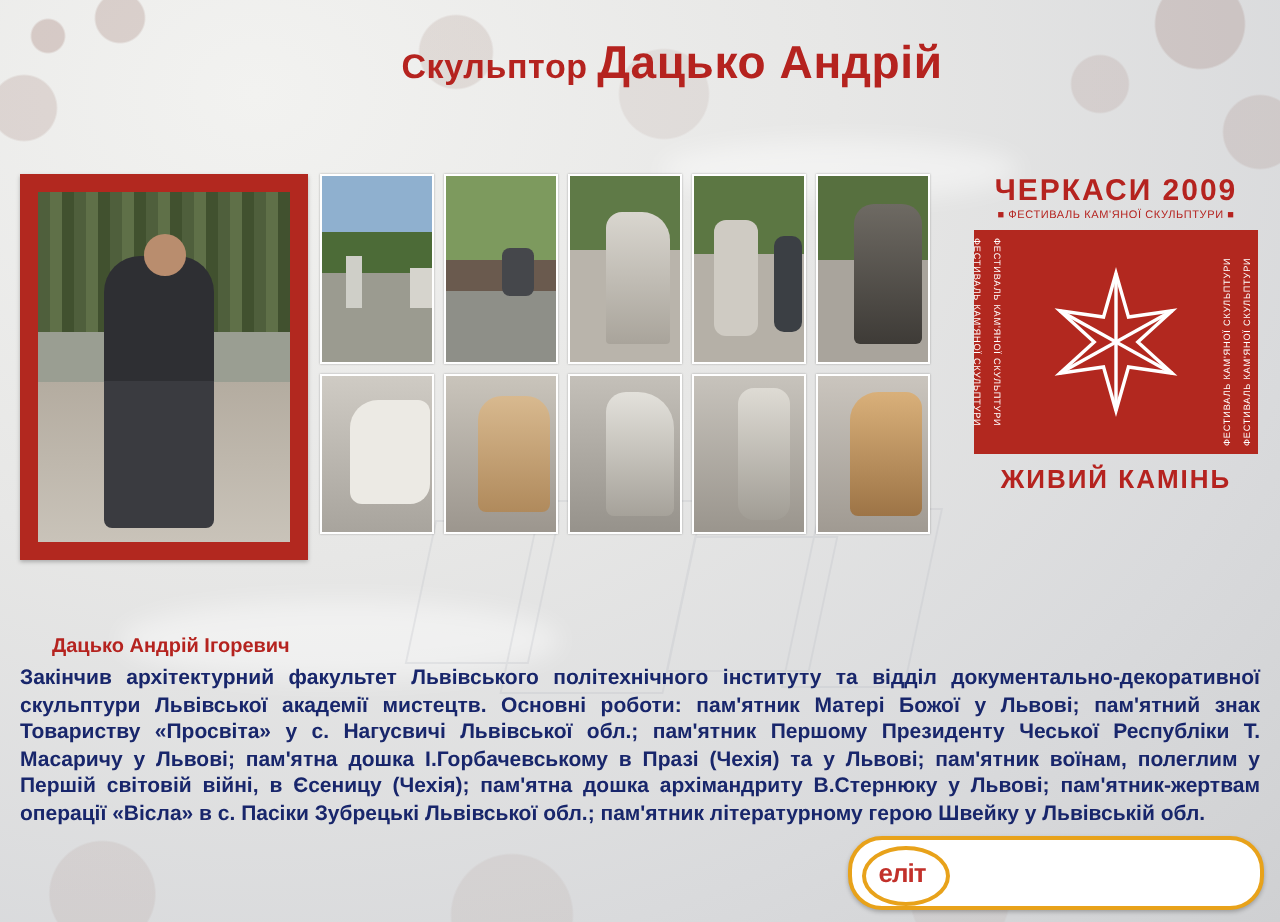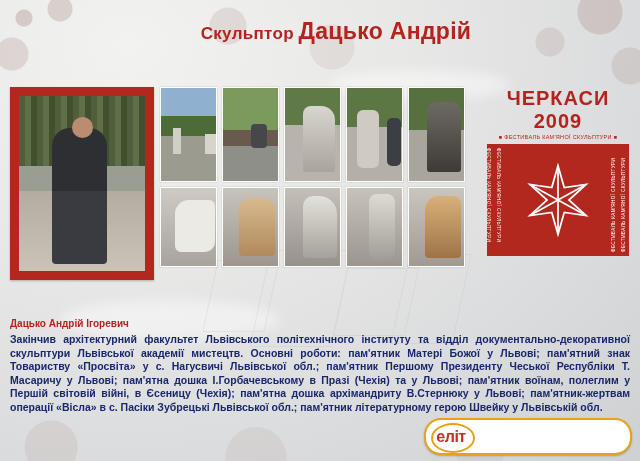--- a/index.html
+++ b/index.html
@@ -66,41 +66,41 @@
 
   
   .grid{position:absolute;left:160px;top:87px;width:305px;}
   .grid .row{display:flex;gap:5px;margin-bottom:5px;}
   .cell{width:70px;height:93px;border:1px solid #ffffff;box-shadow:0 0 1px rgba(0,0,0,.3);overflow:hidden;position:relative;}
   .cell.sq{height:78px;}
   .sky{position:absolute;inset:0;}
 
   
   .emblem{position:absolute;left:487px;top:87px;width:142px;}
-  .em-title{color:#b5231f;font-weight:bold;font-size:20px;letter-spacing:1px;text-align:center;}
+  .em-title{color:#b5231f;font-weight:bold;font-size:15px;letter-spacing:1px;text-align:center;}
   .em-sub{color:#b5231f;font-size:5.5px;text-align:center;letter-spacing:.3px;margin-top:1px;}
   .em-box{position:relative;margin-top:4px;width:142px;height:112px;background:#b2281f;}
   .em-star{position:absolute;left:50%;top:50%;transform:translate(-50%,-50%);width:78px;height:78px;}
   .vert{position:absolute;color:#fff;font-size:4.6px;letter-spacing:.4px;white-space:nowrap;
         transform-origin:left top;}
   .em-foot{color:#b5231f;font-weight:bold;font-size:13px;text-align:center;letter-spacing:1px;margin-top:5px;}
 
   
   .bodytext{position:absolute;left:10px;top:318px;width:620px;color:#1b2a6b;}
-  .bodytext h3{margin:0 0 4px 0;font-size:10px;color:#b5231f;font-weight:bold;}
+  .bodytext h3{margin:0 0 4px 16px;font-size:10px;color:#b5231f;font-weight:bold;}
   .bodytext p{margin:0;font-size:10.5px;line-height:13.6px;font-weight:bold;color:#18266b;text-align:justify;}
 
   
   .urlbadge{position:absolute;right:8px;bottom:6px;width:204px;height:33px;
     background:#fff;border:2px solid #e8a21a;border-radius:17px;display:flex;align-items:center;
     box-shadow:0 1px 2px rgba(0,0,0,.25);}
   .urlbadge .logo{width:46px;height:29px;margin-left:2px;border-radius:15px;background:#fff;
     display:flex;align-items:center;justify-content:center;position:relative;}
   .urlbadge .logo .ring{position:absolute;left:3px;top:1px;width:40px;height:26px;border:2px solid #e8a21a;border-radius:50%;}
-  .urlbadge .logo .txt{font-size:16px;font-weight:bold;color:#c2302a;letter-spacing:-.5px;z-index:2;}
+  .urlbadge .logo .txt{font-size:13px;font-weight:bold;color:#c2302a;letter-spacing:-.5px;z-index:2;}
   .urlbadge .url{font-size:14px;color:#2b2b2b;margin-left:5px;font-family:"Liberation Sans",sans-serif;}
 </style>
 </head>
 <body>
 
 <div class="poster">
 
   <div class="tex">
     <span style="left:60px;top:300px;width:220px;height:40px;"></span>
     <span style="left:330px;top:70px;width:180px;height:30px;"></span>
@@ -195,20 +195,21 @@
           <line x1="50" y1="6" x2="50" y2="94"></line>
           <line x1="14" y1="30" x2="86" y2="70"></line>
           <line x1="14" y1="70" x2="86" y2="30"></line>
         </g>
       </svg>
       <div class="vert" style="left:4px;top:4px;transform:rotate(90deg);">ФЕСТИВАЛЬ КАМ'ЯНОЇ СКУЛЬПТУРИ</div>
       <div class="vert" style="left:14px;top:4px;transform:rotate(90deg);">ФЕСТИВАЛЬ КАМ'ЯНОЇ СКУЛЬПТУРИ</div>
       <div class="vert" style="left:124px;top:108px;transform:rotate(-90deg);">ФЕСТИВАЛЬ КАМ'ЯНОЇ СКУЛЬПТУРИ</div>
       <div class="vert" style="left:134px;top:108px;transform:rotate(-90deg);">ФЕСТИВАЛЬ КАМ'ЯНОЇ СКУЛЬПТУРИ</div>
     </div>
+    <div class="em-foot">ЖИВИЙ КАМІНЬ</div>
   </div>
 
   <div class="bodytext">
     <h3>Дацько Андрій Ігоревич</h3>
     <p>Закінчив архітектурний факультет Львівського політехнічного інституту та відділ документально-декоративної скульптури Львівської академії мистецтв. Основні роботи: пам'ятник Матері Божої у Львові; пам'ятний знак Товариству «Просвіта» у с. Нагусвичі Львівської обл.; пам'ятник Першому Президенту Чеської Республіки Т. Масаричу у Львові; пам'ятна дошка І.Горбачевському в Празі (Чехія) та у Львові; пам'ятник воїнам, полеглим у Першій світовій війні, в Єсеницу (Чехія); пам'ятна дошка архімандриту В.Стернюку у Львові; пам'ятник-жертвам операції «Вісла» в с. Пасіки Зубрецькі Львівської обл.; пам'ятник літературному герою Швейку у Львівській обл.</p>
   </div>
 
   <div class="urlbadge">
     <div class="logo">
       <div class="ring"></div>

